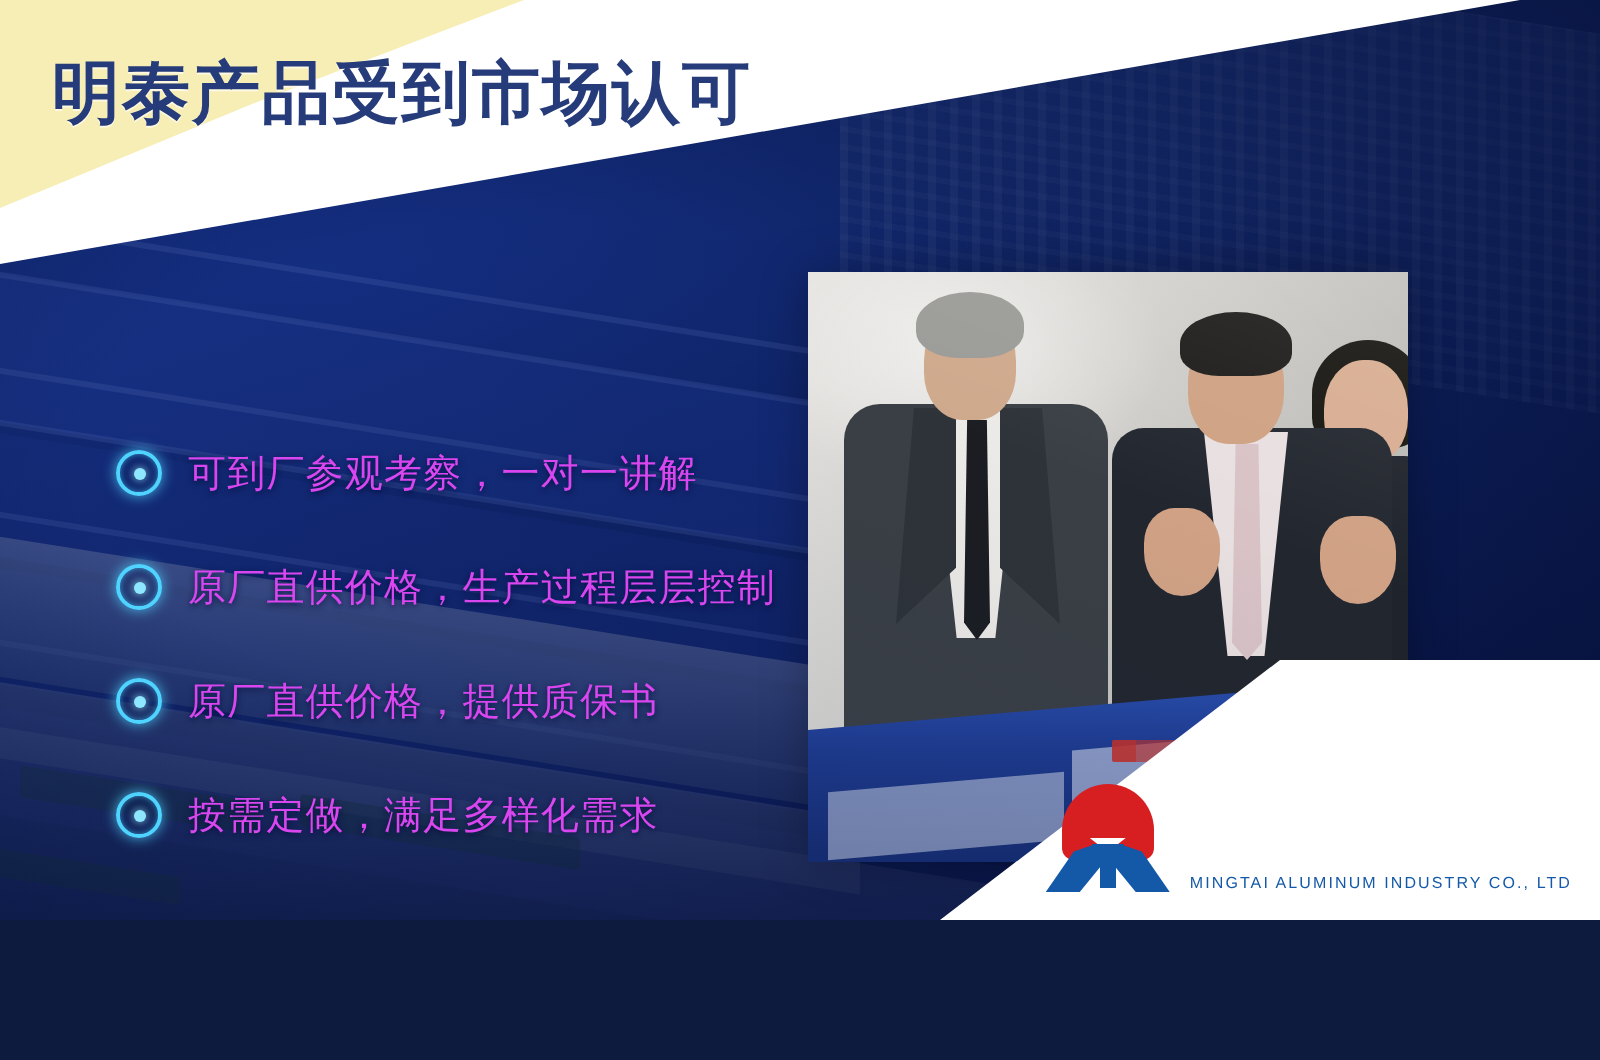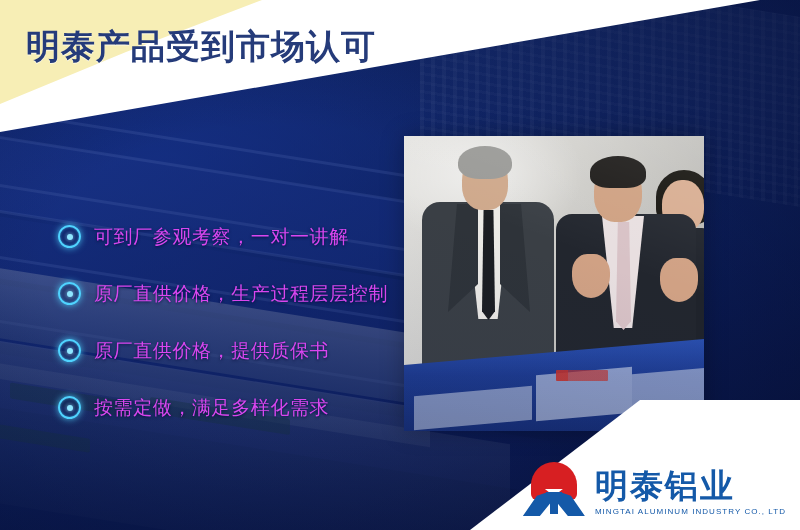--- a/index.html
+++ b/index.html
@@ -2,21 +2,21 @@
 <html><head>
 <meta charset="utf-8">
 <style>
   html,body{margin:0;padding:0;}
   body{
     width:800px;height:530px;
     font-family:"Liberation Sans","DejaVu Sans",sans-serif;
     overflow:hidden;background:#0d1b3e;
   }
   #banner{
-    position:relative;width:800px;height:530px;overflow:hidden;
+    position:relative;width:800px;height:460px;overflow:hidden;
     background:#14246b;
   }
 
   
   .bg-layer{position:absolute;inset:0;}
   .bg-base{
     background:
       radial-gradient(ellipse 60% 40% at 20% 30%, #1d3ea0 0%, rgba(29,62,160,0) 70%),
       radial-gradient(ellipse 70% 50% at 75% 20%, #16306f 0%, rgba(22,48,111,0) 70%),
       linear-gradient(160deg,#18357f 0%,#16307a 28%,#102a6d 55%,#0c1f55 80%,#0a1a47 100%);
@@ -299,18 +299,17 @@
 
   <div class="bottom-wedge"></div>
   <div class="logo">
     <div class="logo-mark">
       <div class="lm-sun"></div>
       <div class="lm-m"></div>
       <div class="lm-notch"></div>
       <div class="lm-t"></div>
     </div>
     <div class="logo-text">
-      <div class="logo-cn">明泰铝业</div>
       <div class="logo-en">MINGTAI ALUMINUM INDUSTRY CO., LTD</div>
     </div>
   </div>
 
 </div>
 
 </body></html>

